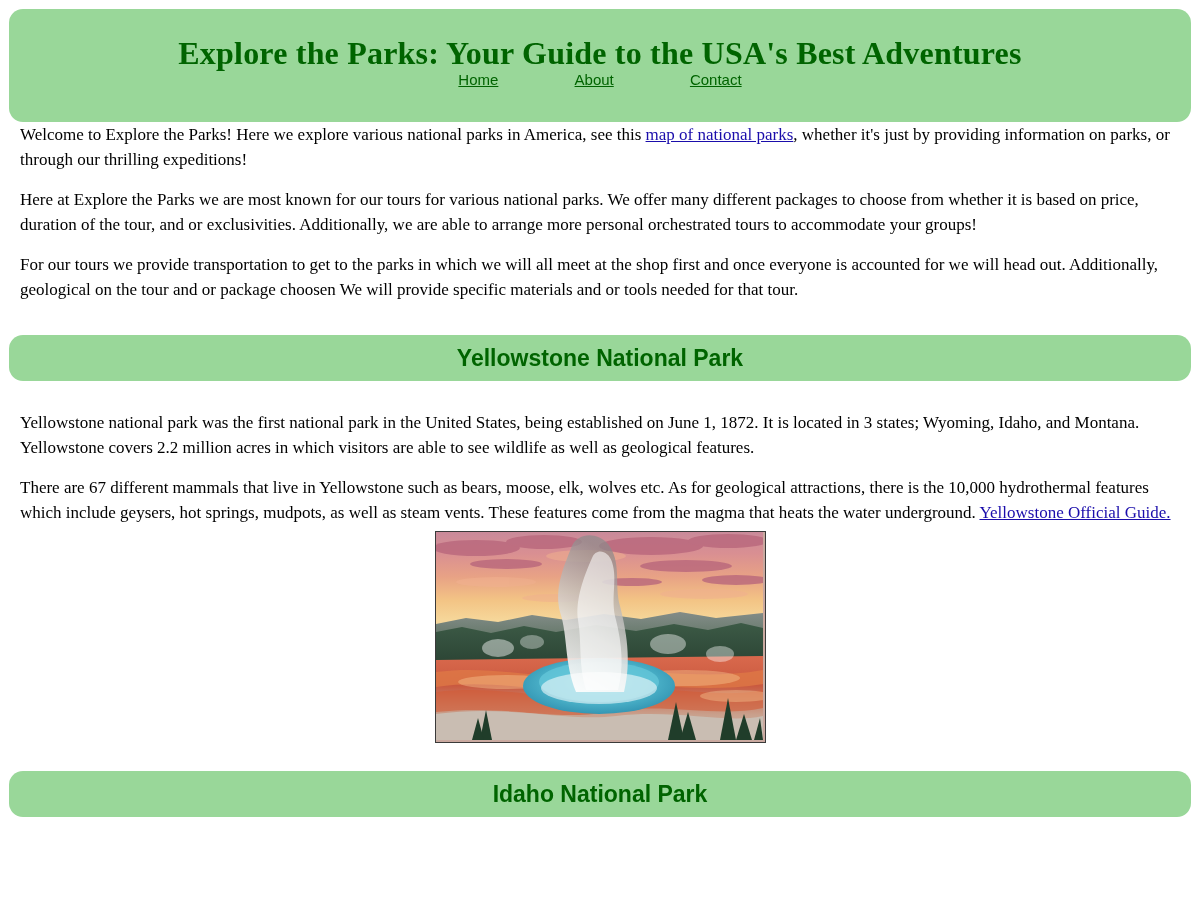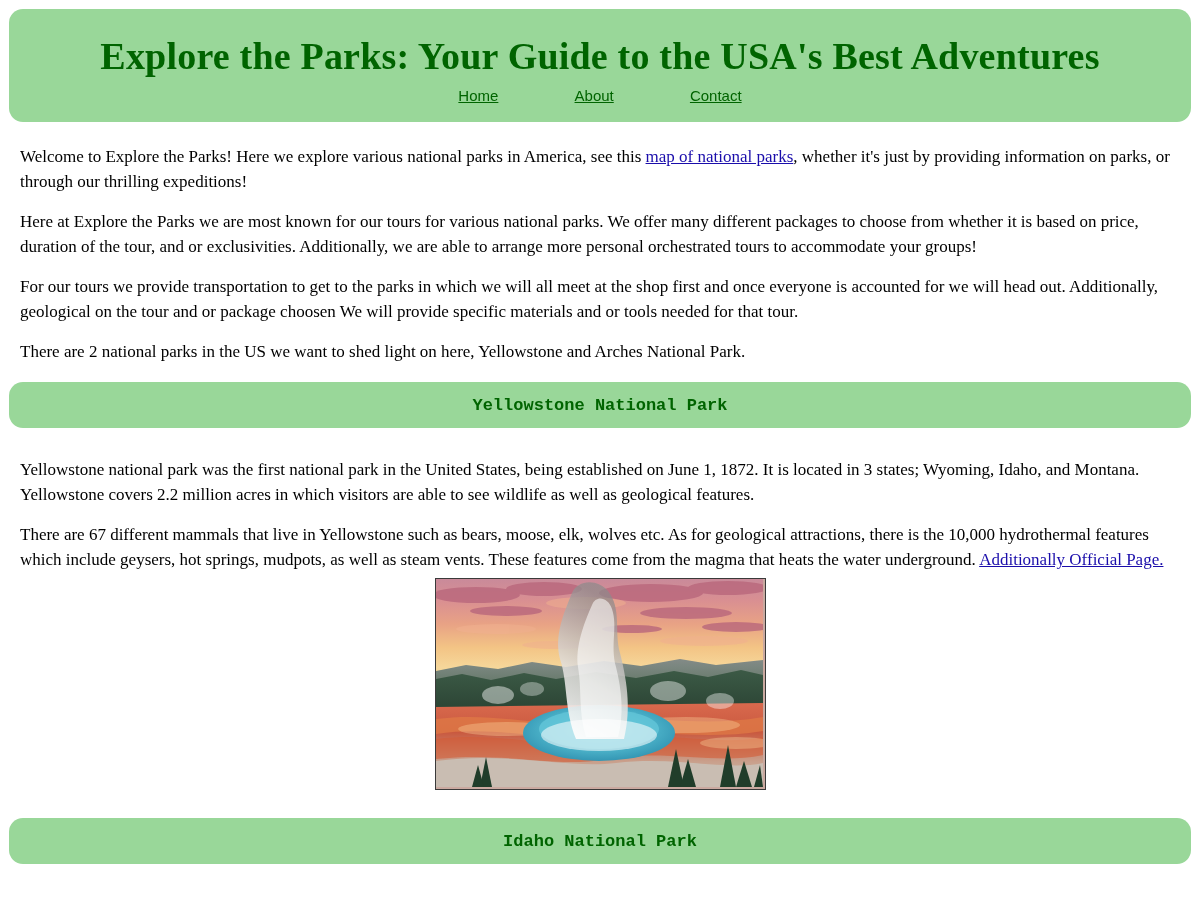--- a/index.html
+++ b/index.html
@@ -29,30 +29,29 @@
   .site-header {
     height: 113px;
     padding-top: 1px;
   }
 
   .site-title {
     margin: 0;
     padding: 26px 20px 0 20px;
     text-align: center;
     font-family: "Liberation Serif", "DejaVu Serif", serif;
-    font-size: 38px;
+    font-size: 32px;
     font-weight: bold;
     color: #006400;
     line-height: 1.1;
     letter-spacing: 0.2px;
   }
 
   .site-nav {
     text-align: center;
-    margin-top: 9px;
     font-family: "Liberation Sans", "DejaVu Sans", sans-serif;
     font-size: 15px;
   }
   .site-nav a {
     color: #006400;
     text-decoration: underline;
     margin: 0 36px;
     display: inline-block;
   }
 
@@ -67,21 +66,20 @@
     line-height: 25px;
     text-align: left;
     color: #000000;
   }
 
   .para-gap {
     height: 15px;
   }
 
   .intro-block {
-    padding-top: 22px;
   }
 
   a.inline-link {
     color: #1a0dab;
     text-decoration: underline;
   }
   a.blue-link {
     color: #1a0dab;
     text-decoration: underline;
   }
@@ -91,22 +89,22 @@
     background: #99d799;
     border-radius: 14px;
     margin: 0 9px;
     height: 46px;
     display: flex;
     align-items: center;
     justify-content: center;
   }
   .section-heading h2 {
     margin: 0;
-    font-family: Liberation Mono, monospace;
-    font-size: 17px;
+    font-family: Liberation Sans, sans-serif;
+    font-size: 23px;
     font-weight: bold;
     color: #006400;
     text-align: center;
     line-height: 1;
   }
 
   .gap-before-yellowstone { height: 18px; }
   .gap-after-yellowstone  { height: 29px; }
   .gap-before-arches      { height: 28px; }
 
@@ -149,38 +147,37 @@
     <div class="para-gap"></div>
 
     <p>Here at Explore the Parks we are most known for our tours for various national parks. We offer many different packages to choose from whether it is based on price, duration of the tour, and or exclusivities. Additionally, we are able to arrange more personal orchestrated tours to accommodate your groups!</p>
 
     <div class="para-gap"></div>
 
     <p>For our tours we provide transportation to get to the parks in which we will all meet at the shop first and once everyone is accounted for we will head out. Additionally, geological on the tour and or package choosen We will provide specific materials and or tools needed for that tour.</p>
 
     <div class="para-gap"></div>
 
-    <p>There are 2 national parks in the US we want to shed light on here, Yellowstone and Arches National Park.</p>
   </div>
 </main>
 
 <div class="gap-before-yellowstone"></div>
 
 <section class="section-heading">
   <h2>Yellowstone National Park</h2>
 </section>
 
 <div class="gap-after-yellowstone"></div>
 
 <div class="content">
   <p>Yellowstone national park was the first national park in the United States, being established on June 1, 1872. It is located in 3 states; Wyoming, Idaho, and Montana. Yellowstone covers 2.2 million acres in which visitors are able to see wildlife as well as geological features.</p>
 
   <div class="para-gap"></div>
 
-  <p><span>There are 67 different mammals that live in Yellowstone such as bears, moose, elk, wolves etc. As for geological attractions, there is the 10,000 hydrothermal features which include geysers, hot springs, mudpots, as well as steam vents. These features come from the magma that heats the water underground.</span> <a href="#" class="blue-link">Additionally Official Page.</a></p>
+  <p><span>There are 67 different mammals that live in Yellowstone such as bears, moose, elk, wolves etc. As for geological attractions, there is the 10,000 hydrothermal features which include geysers, hot springs, mudpots, as well as steam vents. These features come from the magma that heats the water underground.</span> <a href="#" class="blue-link">Yellowstone Official Guide.</a></p>
 
   <div class="figure-wrap">
     <span class="park-photo">
       <svg width="327" height="208" viewBox="0 0 327 208" xmlns="http://www.w3.org/2000/svg">
         <defs>
           <linearGradient id="sky" x1="0" y1="0" x2="0" y2="1">
             <stop offset="0%" stop-color="#c98a9a"></stop>
             <stop offset="18%" stop-color="#d98f92"></stop>
             <stop offset="38%" stop-color="#e8a285"></stop>
             <stop offset="58%" stop-color="#f3c485"></stop>

